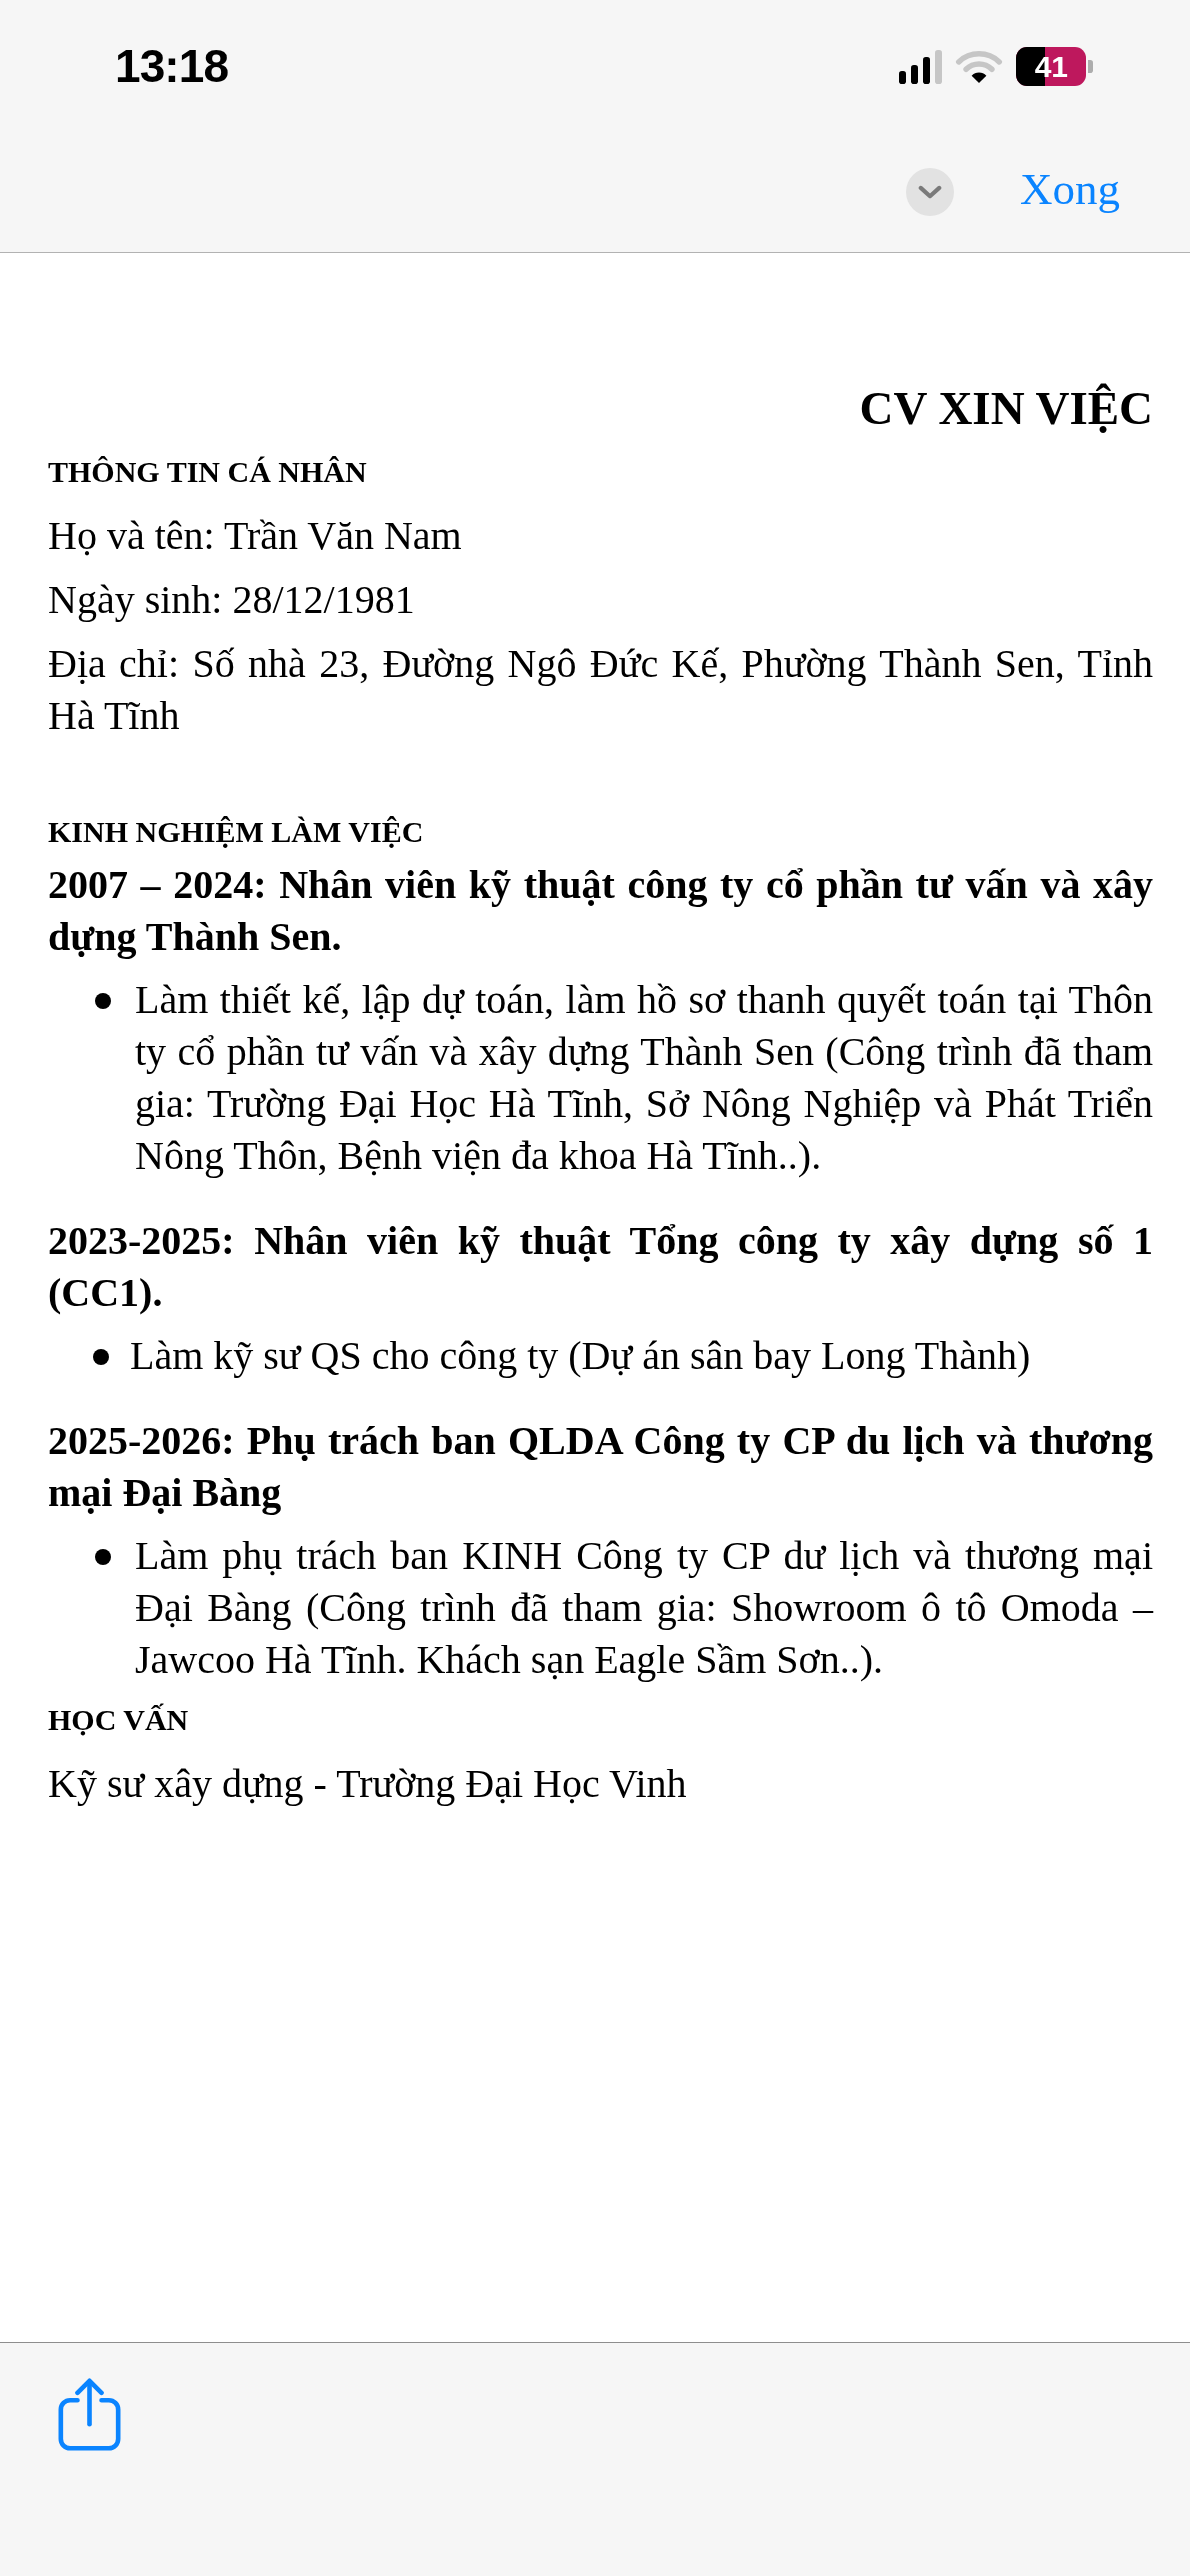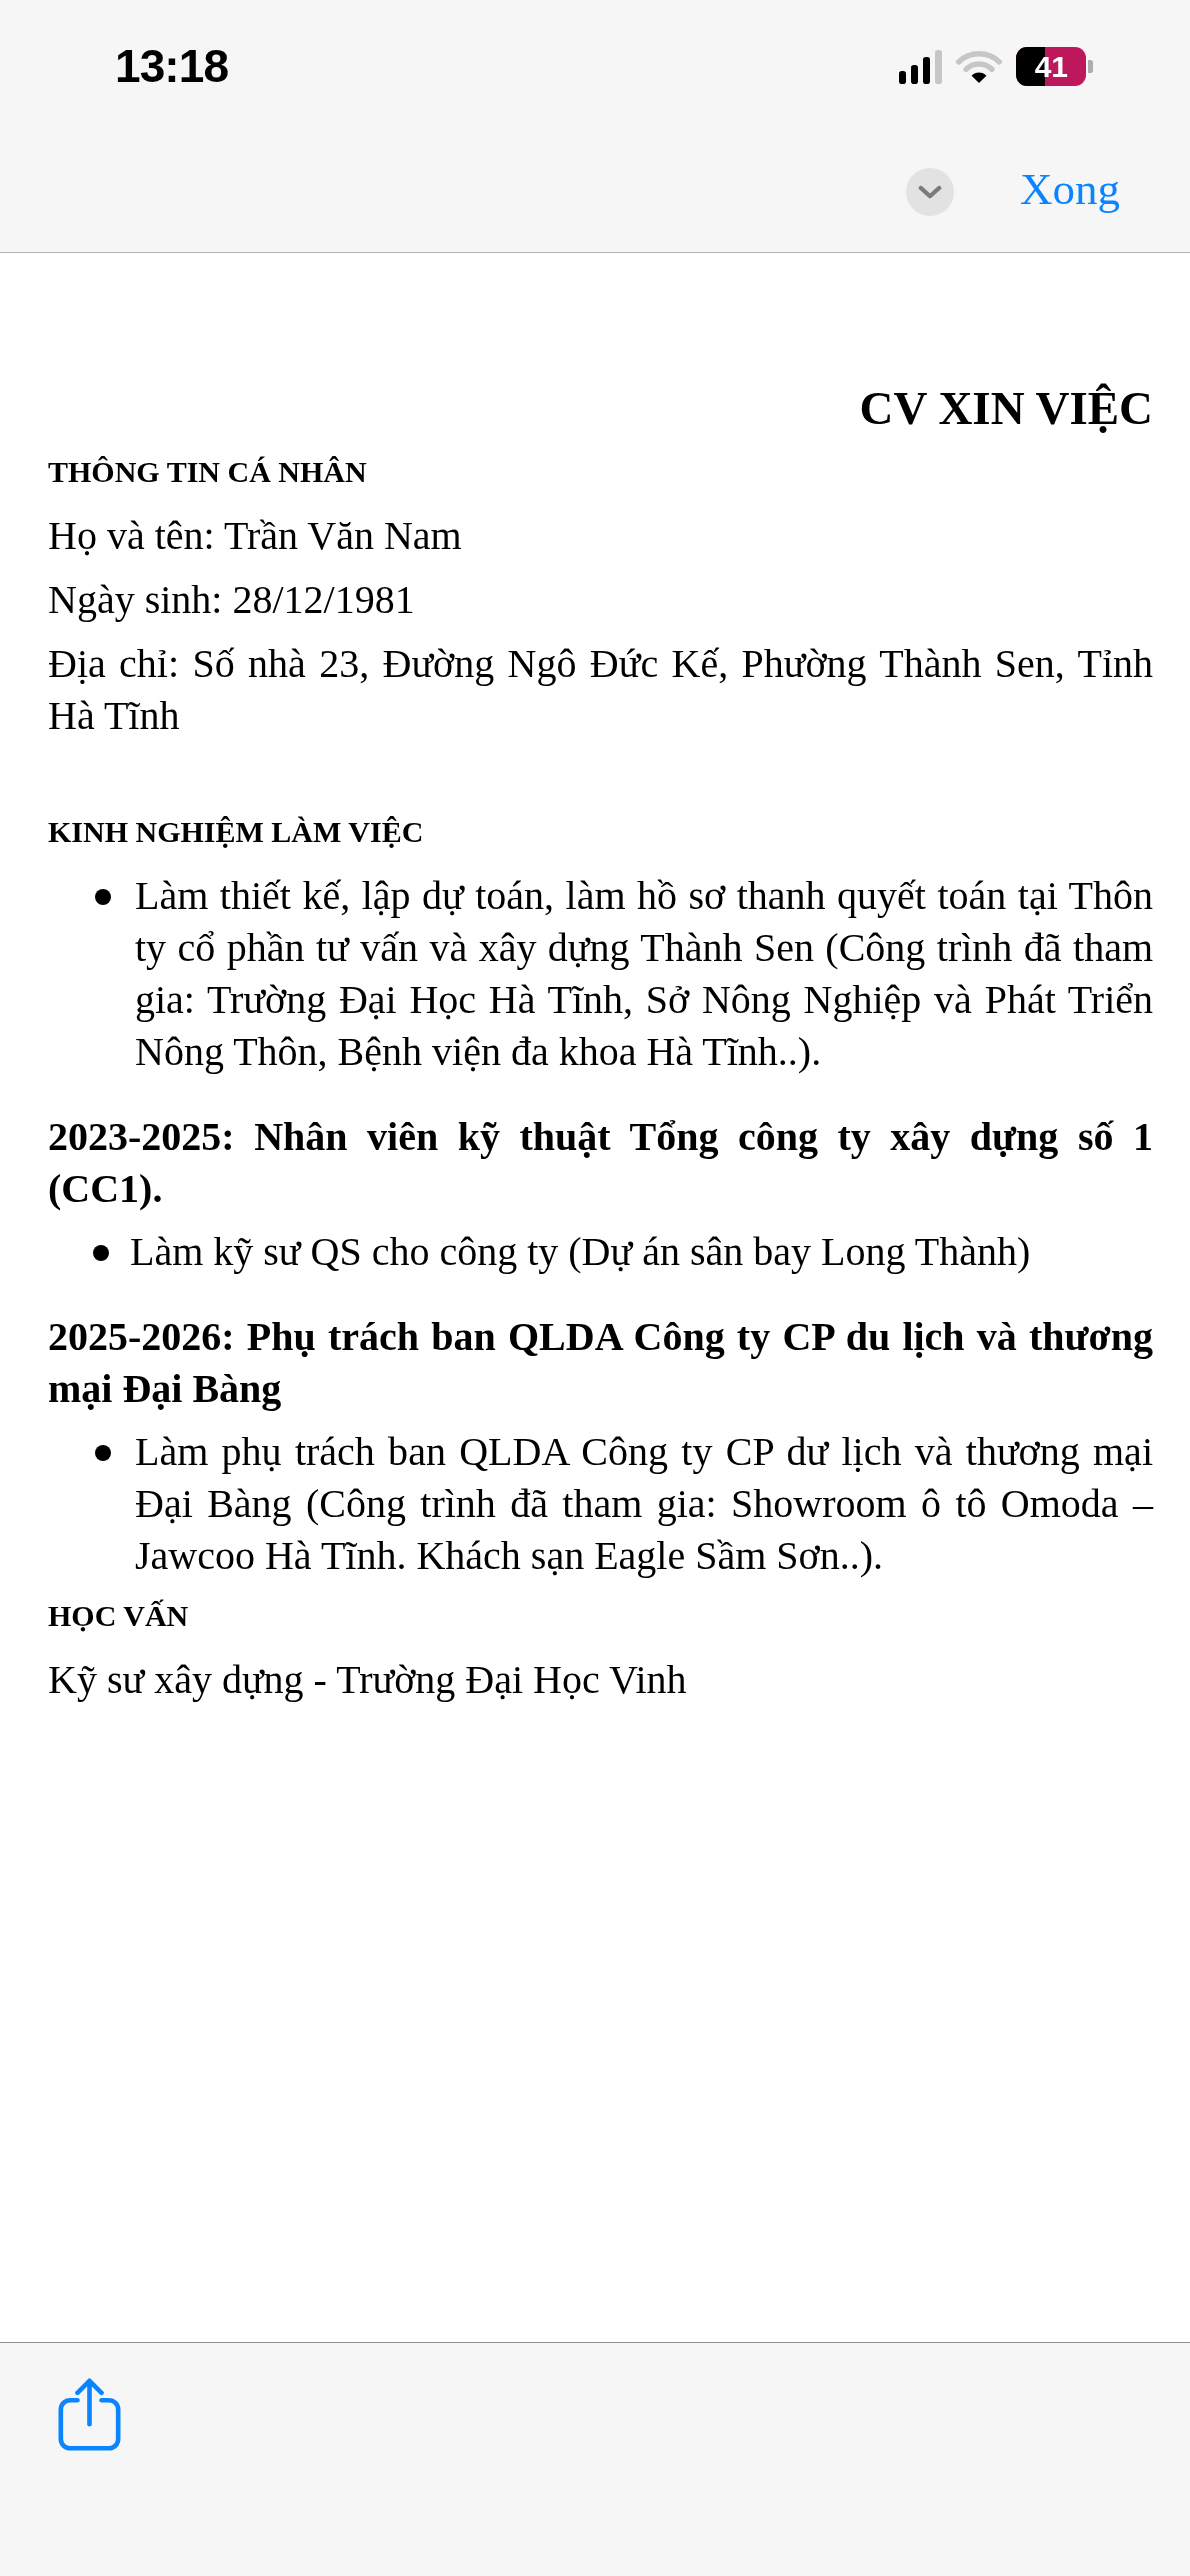--- a/index.html
+++ b/index.html
@@ -76,36 +76,37 @@
     <div class="sec-head">THÔNG TIN CÁ NHÂN</div>
     <div class="p" style="margin-top:11px">Họ và tên: Trần Văn Nam</div>
     <div class="p gap">Ngày sinh: 28/12/1981</div>
     <div class="p gap" style="text-align:justify">Địa chỉ:  Số nhà 23, Đường Ngô Đức Kế, Phường Thành Sen, Tỉnh Hà Tĩnh</div>
   </div>
 
   <div style="margin-top:63px">
     <div class="sec-head">KINH NGHIỆM LÀM VIỆC</div>
 
     <div>
+      <div class="job-head">2007 – 2024: Nhân viên kỹ thuật công ty cổ phần tư vấn và xây dựng Thành Sen.</div>
       <ul class="bullet-list" style="margin-top:11px">
         <li><span class="dot"></span><span>Làm thiết kế, lập dự toán, làm hồ sơ thanh quyết toán tại Thôn ty cổ phần tư vấn và xây dựng Thành Sen (Công trình đã tham gia: Trường Đại Học Hà Tĩnh, Sở Nông Nghiệp và Phát Triển Nông Thôn, Bệnh viện đa khoa Hà Tĩnh..).</span></li>
       </ul>
     </div>
 
     <div style="margin-top:33px">
       <div class="job-head">2023-2025: Nhân viên kỹ thuật Tổng công ty xây dựng số 1 (CC1).</div>
       <ul class="bullet-list tight" style="margin-top:11px">
         <li><span class="dot"></span><span>Làm kỹ sư QS cho công ty (Dự án sân bay Long Thành)</span></li>
       </ul>
     </div>
 
     <div style="margin-top:33px">
       <div class="job-head">2025-2026: Phụ trách ban QLDA Công ty CP du lịch và thương mại Đại Bàng</div>
       <ul class="bullet-list" style="margin-top:11px">
-        <li><span class="dot"></span><span>Làm phụ trách ban QLDA Công ty CP dư lịch và thương mại Đại Bàng (Công trình đã tham gia: Showroom ô tô Omoda – Jawcoo Hà Tĩnh. Khách sạn Eagle Sầm Sơn..).</span></li>
+        <li><span class="dot"></span><span>Làm phụ trách ban KINH Công ty CP dư lịch và thương mại Đại Bàng (Công trình đã tham gia: Showroom ô tô Omoda – Jawcoo Hà Tĩnh. Khách sạn Eagle Sầm Sơn..).</span></li>
       </ul>
     </div>
   </div>
 
   <div style="margin-top:7.4px">
     <div class="sec-head">HỌC VẤN</div>
     <div class="p" style="margin-top:11px">Kỹ sư xây dựng - Trường Đại Học Vinh</div>
   </div>
 
 </div>

